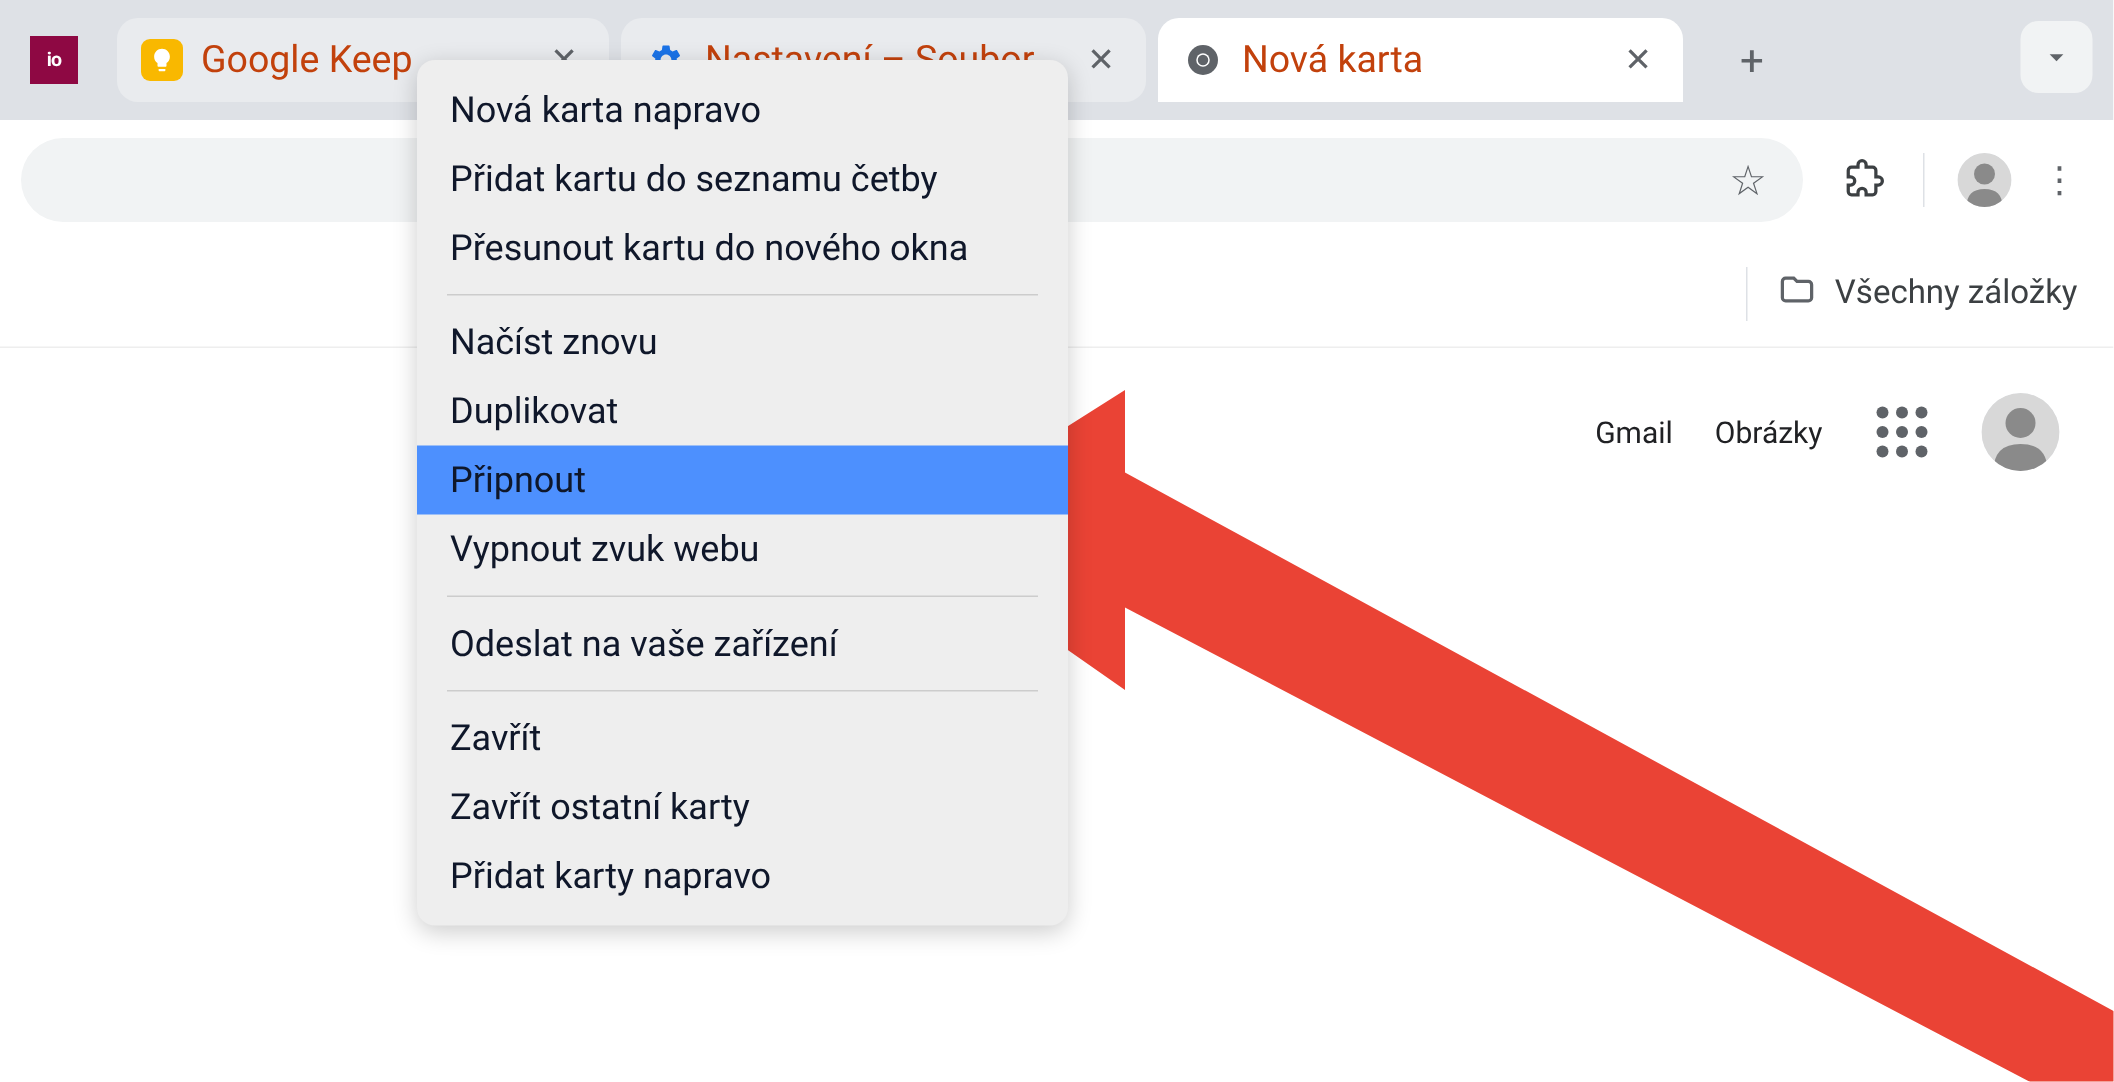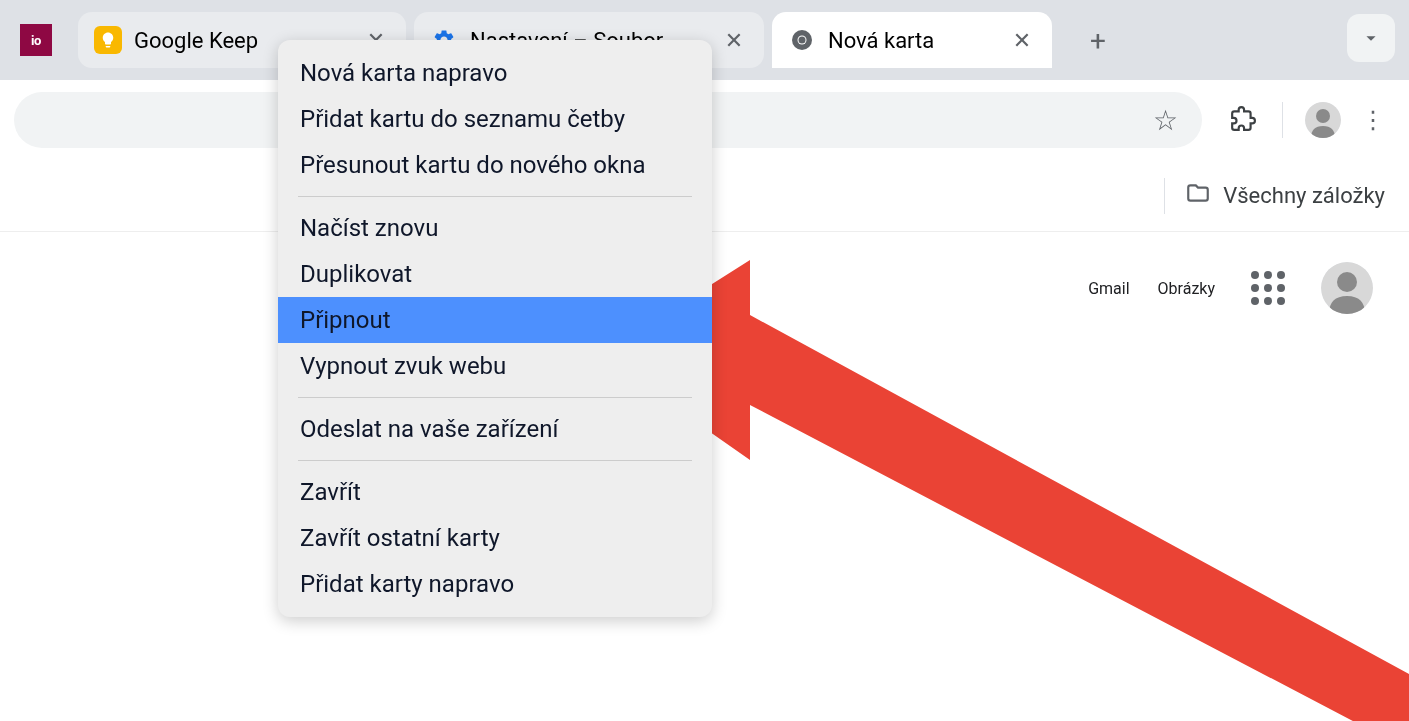--- a/index.html
+++ b/index.html
@@ -65,21 +65,21 @@
       background: #e9ebee;
     }
     
     .tab-settings {
       width: 350px;
       background: #e9ebee;
     }
     
     .tab-newtab {
       background: #ffffff;
-      width: 280px;
+      width: 350px;
       border-radius: 14px 14px 0 0;
     }
     
     .tab-favicon {
       width: 28px;
       height: 28px;
       margin-right: 12px;
       flex-shrink: 0;
       border-radius: 6px;
       display: flex;
@@ -96,22 +96,22 @@
     .settings-favicon {
       color: #1a73e8;
       font-size: 22px;
     }
     
     .chrome-favicon {
       font-size: 22px;
     }
     
     .tab-title {
-      font-size: 22px;
-      color: #000000;
+      font-size: 25px;
+      color: #c2410c;
       white-space: nowrap;
       overflow: hidden;
       text-overflow: ellipsis;
       flex: 1;
     }
     
     .tab-close {
       width: 28px;
       height: 28px;
       display: flex;
@@ -246,21 +246,21 @@
     
     .content-header {
       display: flex;
       align-items: center;
       justify-content: flex-end;
       padding: 30px 36px;
       gap: 28px;
     }
     
     .header-link {
-      font-size: 16px;
+      font-size: 20px;
       color: #202124;
     }
     
     .apps-grid {
       display: grid;
       grid-template-columns: repeat(3, 8px);
       grid-template-rows: repeat(3, 8px);
       gap: 5px;
       padding: 8px;
     }

